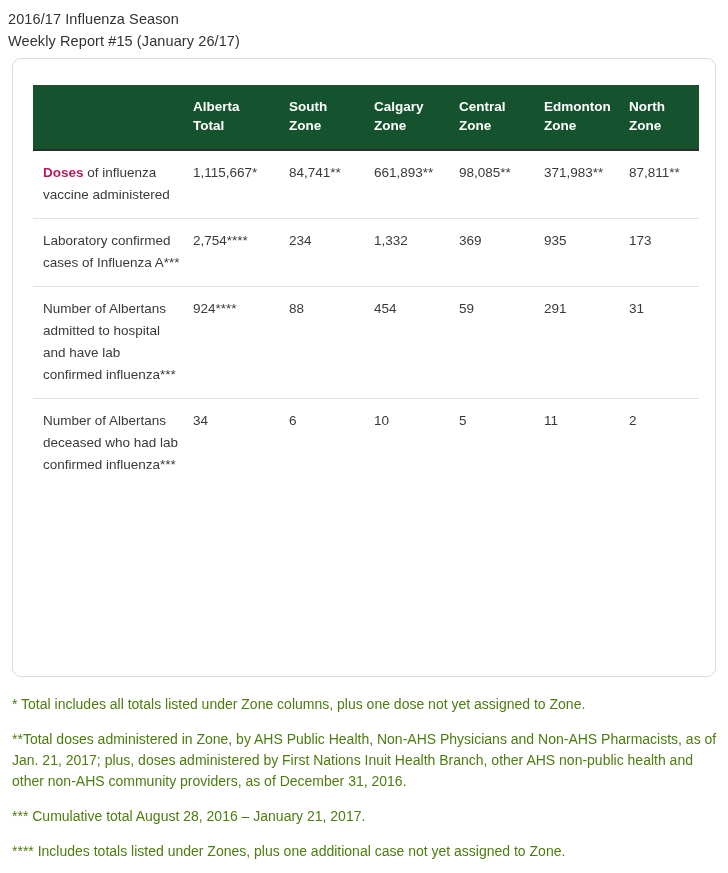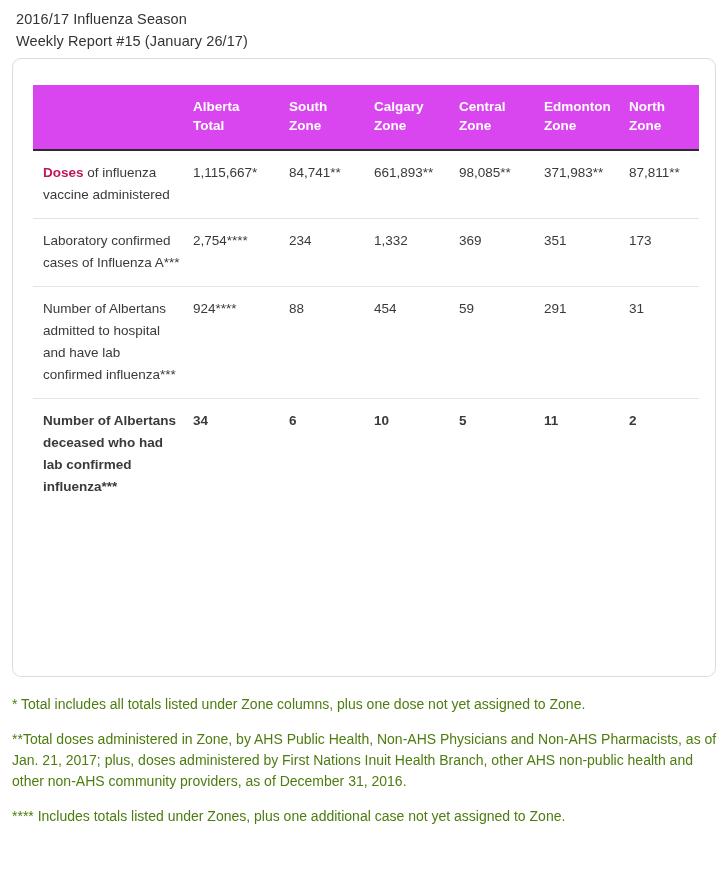--- a/index.html
+++ b/index.html
@@ -17,21 +17,21 @@
 
   .page {
     position: relative;
     width: 728px;
     height: 873px;
     box-sizing: border-box;
   }
 
   
   .title-block {
-    padding: 8px 0 0 16px;
+    padding: 8px 0 0 8px;
   }
   .title-line {
     font-size: 14.5px;
     line-height: 22px;
     color: #333333;
     letter-spacing: 0.1px;
   }
 
   
   .card {
@@ -51,21 +51,21 @@
   }
 
   table.flu {
     border-collapse: collapse;
     width: 666px;
     margin: 26px 0 0 20px;
     table-layout: fixed;
   }
 
   table.flu thead th {
-    background: #d946ef;
+    background: #14532d;
     color: #ffffff;
     font-size: 13.5px;
     font-weight: bold;
     line-height: 19px;
     text-align: left;
     vertical-align: top;
     padding: 12px 4px 14px 0;
     border-bottom: 2px solid #2b2b2b;
   }
   table.flu thead th.lbl-head {
@@ -76,21 +76,20 @@
     font-size: 13.5px;
     line-height: 22px;
     color: #3a3a3a;
     vertical-align: top;
     text-align: left;
     padding: 11px 4px 12px 0;
     border-bottom: 1px solid #e3e3e3;
   }
   table.flu tbody tr:last-child td {
     border-bottom: none;
-    font-weight: bold;
   }
   table.flu tbody td.rowlabel {
     padding-left: 10px;
     padding-right: 12px;
   }
   table.flu tbody td.rowlabel b {
     font-weight: bold;
     color: #be185d;
   }
 
@@ -178,21 +177,21 @@
             <td>98,085**</td>
             <td>371,983**</td>
             <td>87,811**</td>
           </tr>
           <tr>
             <td class="rowlabel">Laboratory confirmed cases of Influenza A***</td>
             <td>2,754****</td>
             <td>234</td>
             <td>1,332</td>
             <td>369</td>
-            <td>351</td>
+            <td>935</td>
             <td>173</td>
           </tr>
           <tr>
             <td class="rowlabel">Number of Albertans admitted to hospital and have lab confirmed influenza***</td>
             <td>924****</td>
             <td>88</td>
             <td>454</td>
             <td>59</td>
             <td>291</td>
             <td>31</td>
@@ -207,16 +206,17 @@
             <td>2</td>
           </tr>
         </tbody>
       </table>
     </div>
   </div>
 
   <div class="footnotes">
     <div class="footnote">* Total includes all totals listed under Zone columns, plus one dose not yet assigned to Zone.</div>
     <div class="footnote">**Total doses administered in Zone, by AHS Public Health, Non-AHS Physicians and Non-AHS Pharmacists, as of Jan. 21, 2017; plus, doses administered by First Nations Inuit Health Branch, other AHS non-public health and other non-AHS community providers, as of December 31, 2016.</div>
+    <div class="footnote">*** Cumulative total August 28, 2016 – January 21, 2017.</div>
     <div class="footnote">**** Includes totals listed under Zones, plus one additional case not yet assigned to Zone.</div>
   </div>
 
 </div>
 
 </body></html>

